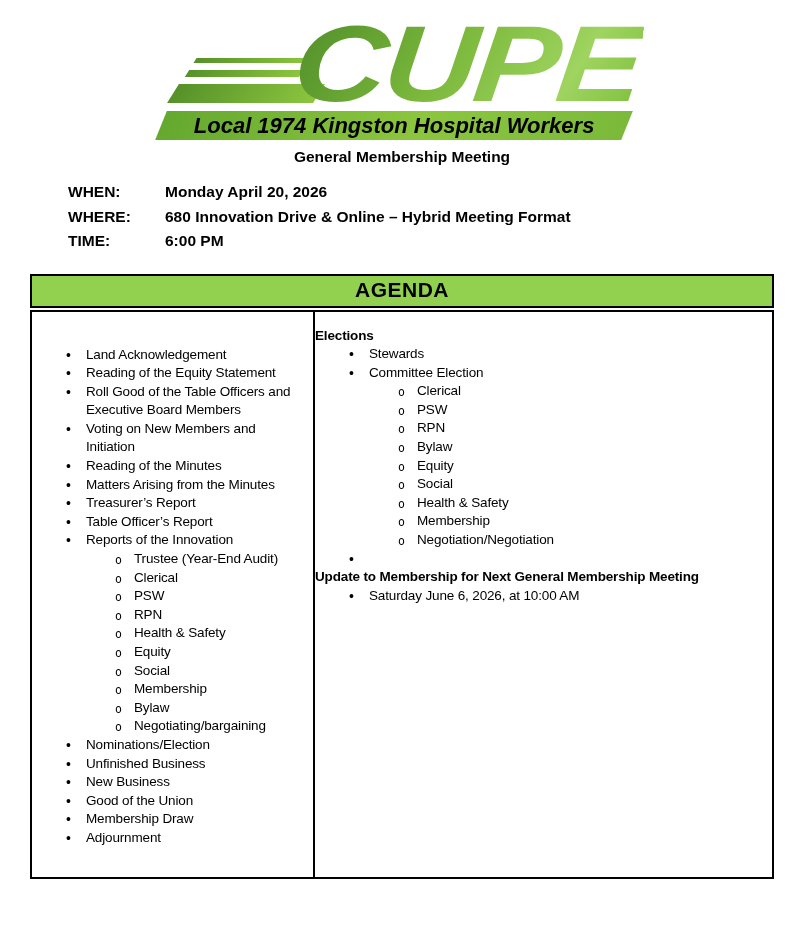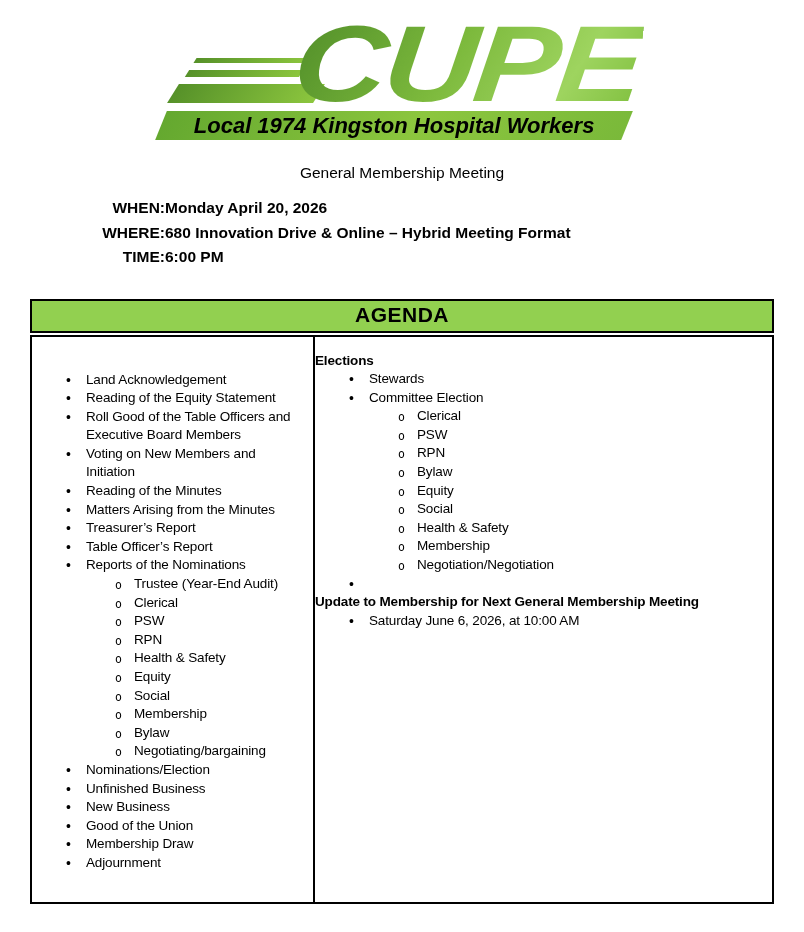--- a/index.html
+++ b/index.html
@@ -38,30 +38,30 @@
     display:flex; align-items:center; justify-content:center;
   }
   .banner-text {
     transform:skewX(22deg);
     font-style:italic; font-weight:bold; font-size:22px;
     color:#000; white-space:nowrap;
   }
 
   
   .meeting-title {
-    margin-top:23px; text-align:center;
-    font-weight:normal; font-size:15.5px; line-height:19px;
+    margin-top:7px; text-align:center;
+    font-weight:bold; font-size:15.5px; line-height:19px;
   }
   .details { margin:14px 0 0 68px; font-weight:bold; font-size:15.5px; }
   .detail-row { display:flex; line-height:24.5px; }
-  .detail-label { width:97px; flex:0 0 97px;text-align:right; }
+  .detail-label { width:97px; flex:0 0 97px; }
   .detail-value { white-space:nowrap; }
 
   
-  .agenda { margin:29px 30px 0 30px; }
+  .agenda { margin:20px 30px 0 30px; }
   .agenda-header {
     background:#92D050;
     border:2px solid #000;
     text-align:center;
     font-weight:bold; font-size:21px; letter-spacing:0.5px;
     padding:2px 0 4px 0;
   }
   .agenda-body {
     display:flex;
     border:2px solid #000;
@@ -151,21 +151,21 @@
             <li>
               <span class="marker">•</span>
               <span class="txt">Treasurer’s Report</span>
             </li>
             <li>
               <span class="marker">•</span>
               <span class="txt">Table Officer’s Report</span>
             </li>
             <li>
               <span class="marker">•</span>
-              <span class="txt">Reports of the Nominations</span>
+              <span class="txt">Reports of the Innovation</span>
               <ul class="lst lvl2">
                 <li>
                   <span class="marker">o</span>
                   <span class="txt">Trustee (Year-End Audit)</span>
                 </li>
                 <li>
                   <span class="marker">o</span>
                   <span class="txt">Clerical</span>
                 </li>
                 <li>

